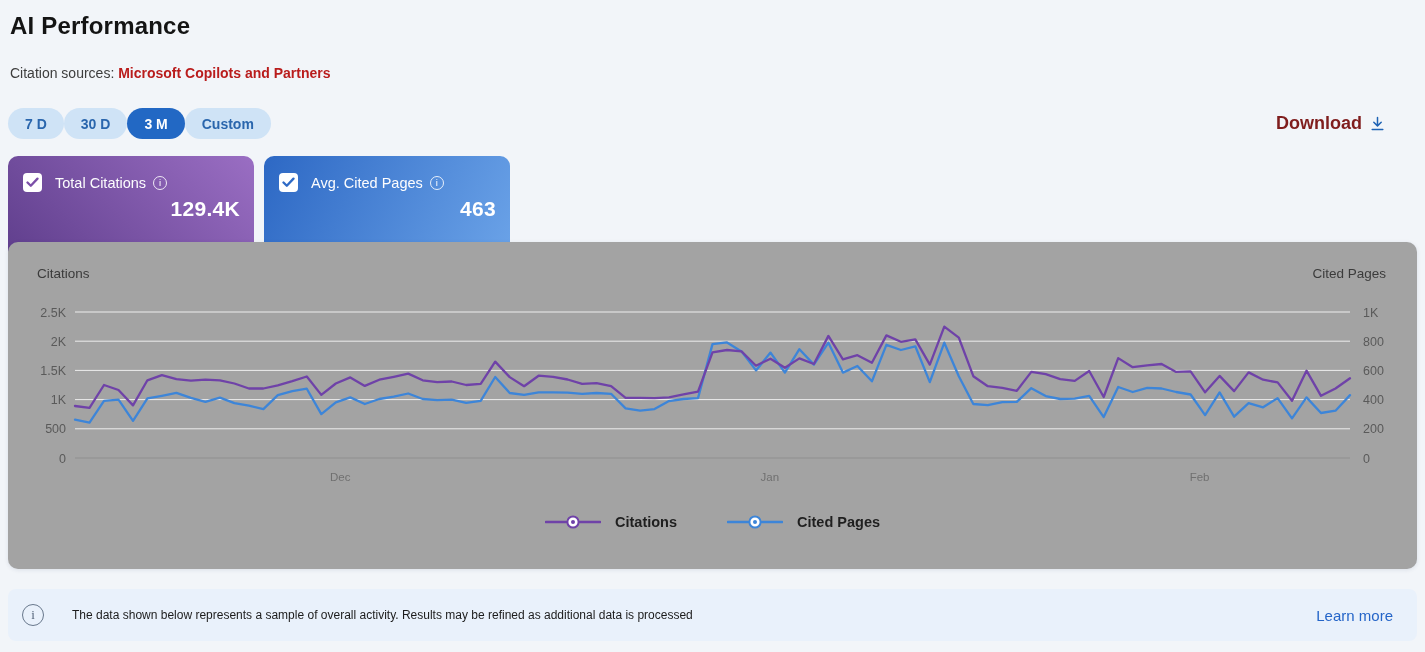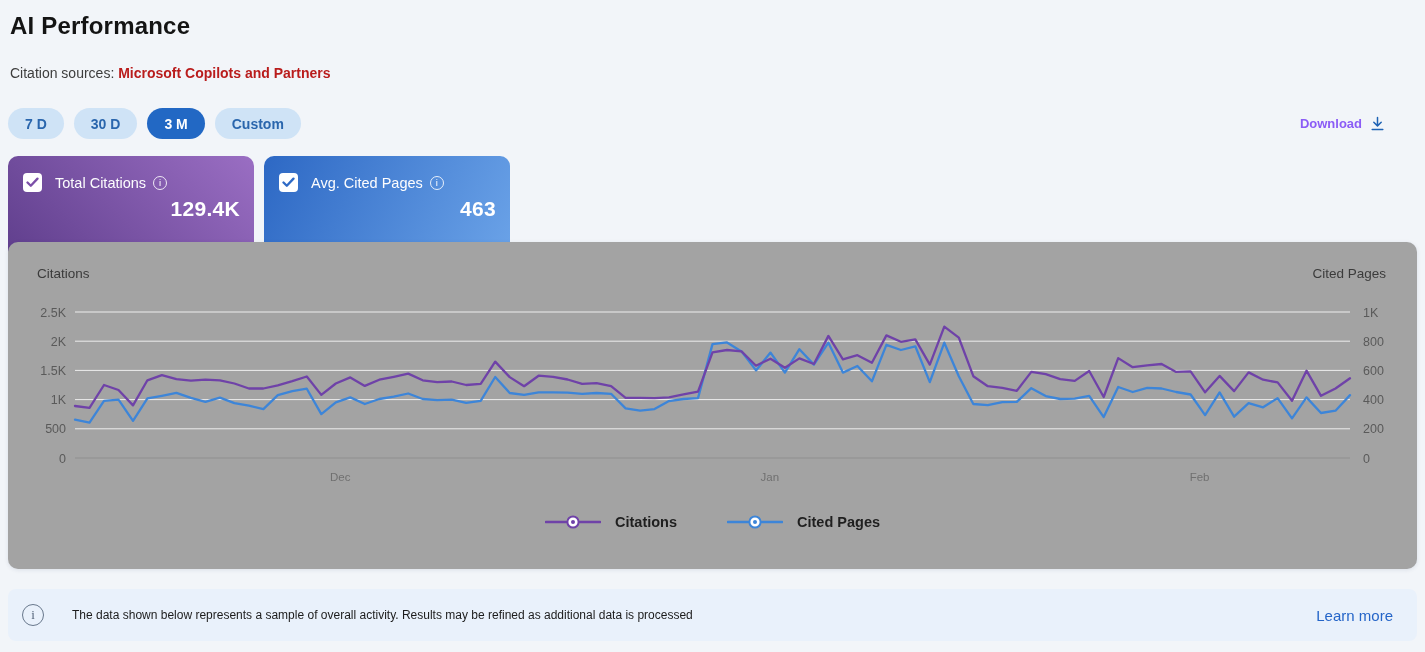--- a/index.html
+++ b/index.html
@@ -12,30 +12,30 @@
   }
   .page { padding:12px 8px 0 8px; }
 
   
   .title { font-size:24px; font-weight:700; color:#141414; letter-spacing:.2px; padding-left:2px; }
   .subtitle { margin-top:25px; font-size:14px; color:#3d3d3d; padding-left:2px; }
   .subtitle b { color:#b91c1c; font-weight:700; }
 
   
   .controls { margin-top:27px; display:flex; align-items:center; }
-  .pills { display:flex; gap:10px; }
+  .pills { display:flex; }
   .pill {
     height:31px; padding:0 17px; border:none; border-radius:16px;
     background:#cfe3f6; color:#2a66ad; font-family:inherit;
     font-size:14px; font-weight:700; cursor:pointer; display:flex; align-items:center;
   }
   .pill.selected { background:#2268c4; color:#ffffff; }
   .download {
     margin-left:auto; margin-right:32px; display:flex; align-items:center; gap:8px;
-    color:#8b5cf6; font-size:13px; font-weight:600; cursor:pointer; background:none; border:none;
+    color:#7f1d1d; font-size:18px; font-weight:600; cursor:pointer; background:none; border:none;
     font-family:inherit;
   }
 
   
   .cards { margin-top:17px; display:flex; gap:10px; height:104px; position:relative; z-index:1; }
   .card { width:246px; border-radius:10px; padding:17px 14px 0 15px; color:#fff; }
   .card-row { display:flex; align-items:center; }
   .checkbox {
     width:19px; height:19px; background:#fff; border-radius:4px; display:flex;
     align-items:center; justify-content:center; cursor:pointer; flex:0 0 auto;

